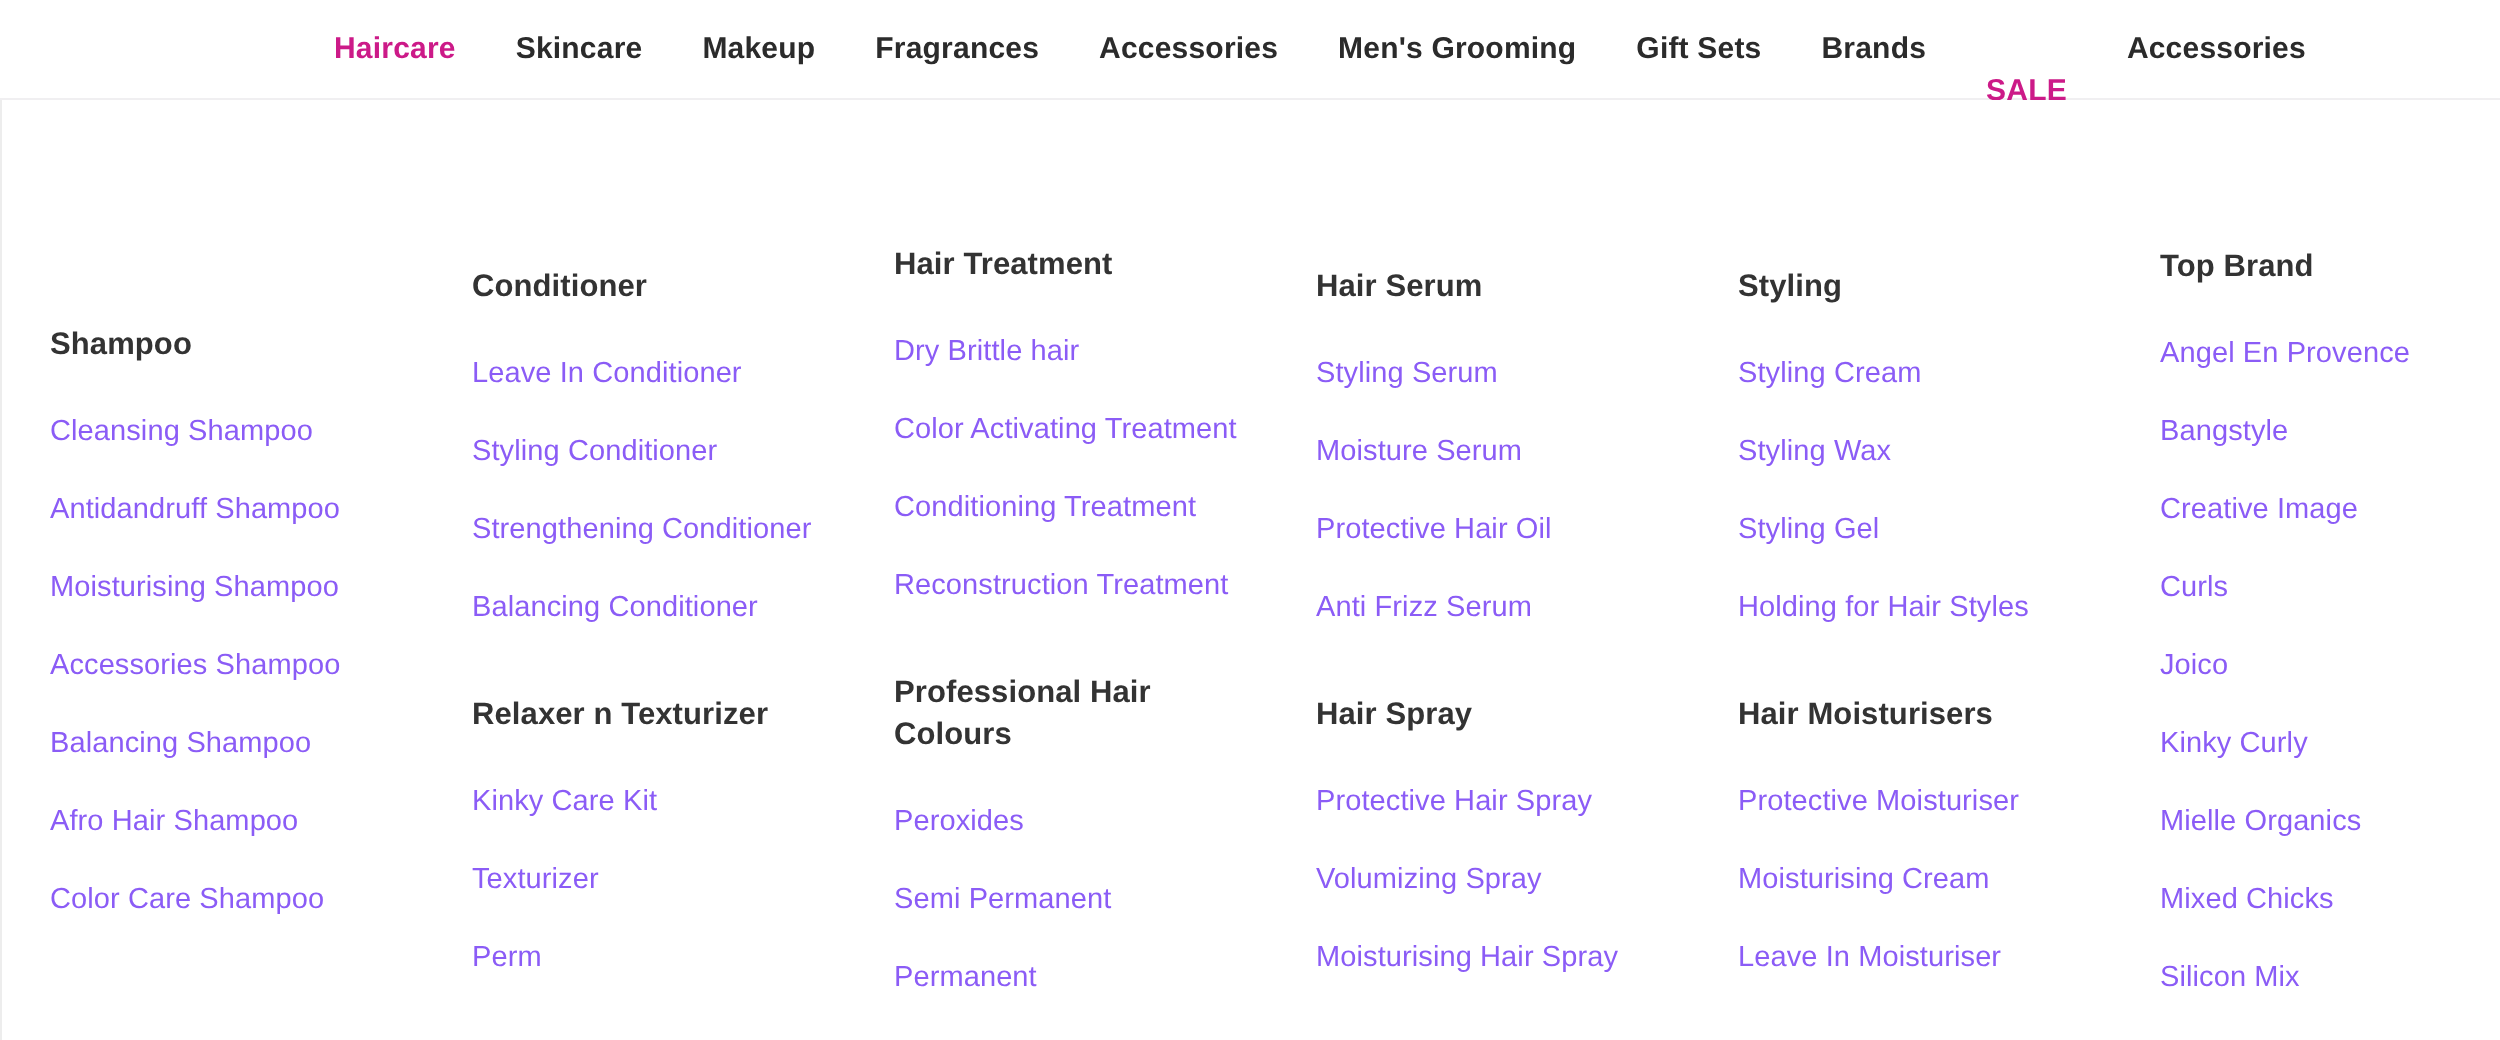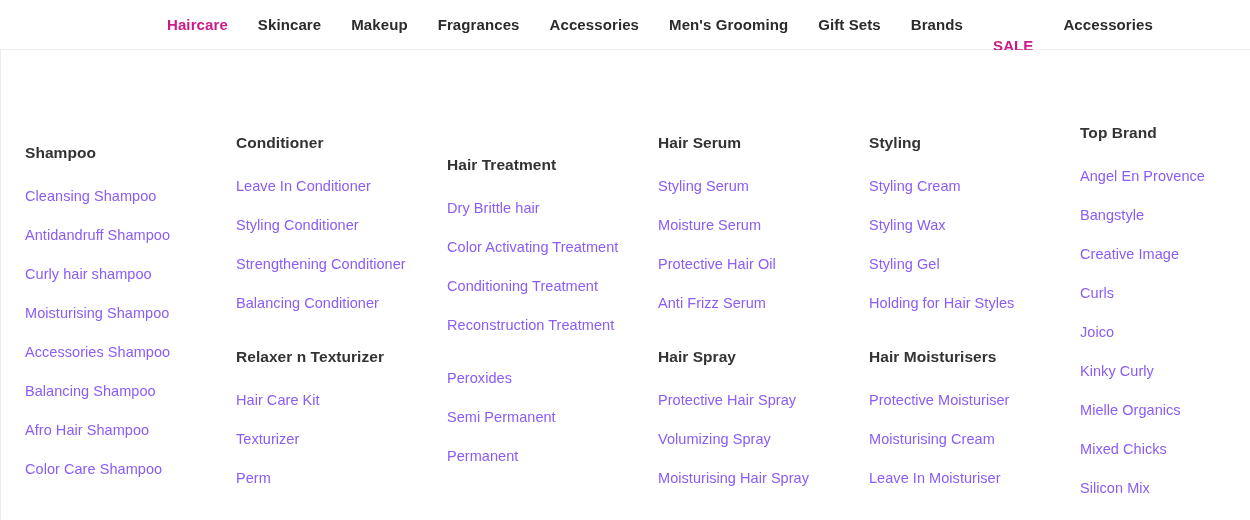--- a/index.html
+++ b/index.html
@@ -127,21 +127,20 @@
 </nav>
 
 <section class="megamenu">
   <div class="columns" id="mega-columns">
       <div class="column">
         <div class="group">
           <div class="group-heading">Shampoo</div>
           <ul class="group-list">
             <li>Cleansing Shampoo</li>
             <li>Antidandruff Shampoo</li>
-            <li>Curly hair shampoo</li>
             <li>Moisturising Shampoo</li>
             <li>Accessories Shampoo</li>
             <li>Balancing Shampoo</li>
             <li>Afro Hair Shampoo</li>
             <li>Color Care Shampoo</li>
           </ul>
         </div>
       </div>
       <div class="column">
         <div class="group">
@@ -149,37 +148,38 @@
           <ul class="group-list">
             <li>Leave In Conditioner</li>
             <li>Styling Conditioner</li>
             <li>Strengthening Conditioner</li>
             <li>Balancing Conditioner</li>
           </ul>
         </div>
         <div class="group">
           <div class="group-heading">Relaxer n Texturizer</div>
           <ul class="group-list">
-            <li>Hair Care Kit</li>
+            <li>Kinky Care Kit</li>
             <li>Texturizer</li>
             <li>Perm</li>
           </ul>
         </div>
       </div>
       <div class="column">
         <div class="group">
           <div class="group-heading">Hair Treatment</div>
           <ul class="group-list">
             <li>Dry Brittle hair</li>
             <li>Color Activating Treatment</li>
             <li>Conditioning Treatment</li>
             <li>Reconstruction Treatment</li>
           </ul>
         </div>
         <div class="group">
+          <div class="group-heading">Professional Hair Colours</div>
           <ul class="group-list">
             <li>Peroxides</li>
             <li>Semi Permanent</li>
             <li>Permanent</li>
           </ul>
         </div>
       </div>
       <div class="column">
         <div class="group">
           <div class="group-heading">Hair Serum</div>

